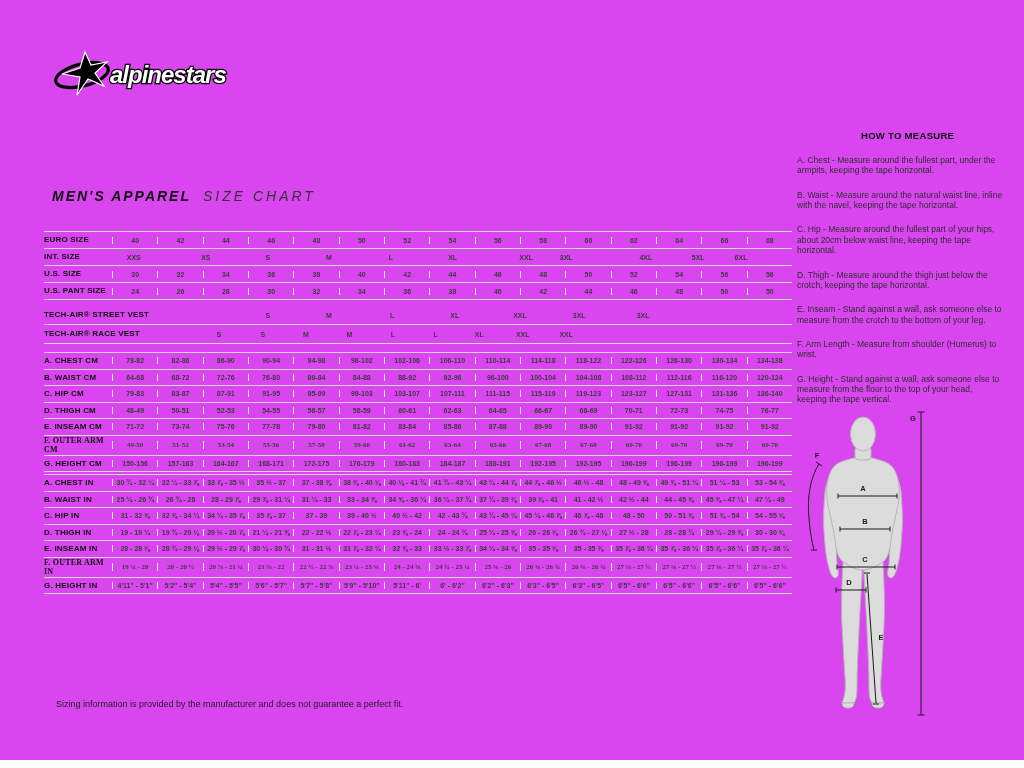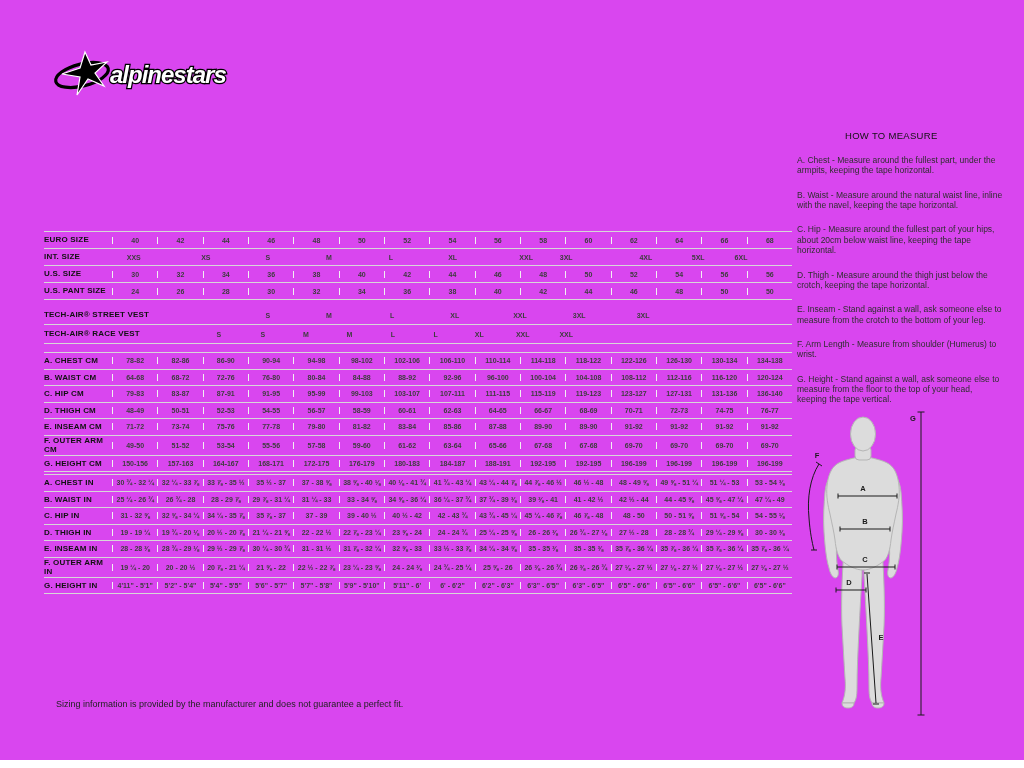--- a/index.html
+++ b/index.html
@@ -22,31 +22,31 @@
   .hairline-b{border-bottom:1px solid #d7d7d7;}
   .hairline-t{border-top:1px solid #d7d7d7;}
   .tlabel{font-weight:700;font-size:8px;line-height:1.15;letter-spacing:.2px;color:#111;text-transform:uppercase;}
   .nowrap{white-space:nowrap;}
   .tcell{text-align:center;font-size:7px;font-weight:700;color:#3d3d3d;border-left:1px solid #f1f1f1;
          white-space:nowrap;overflow:visible;}
   .trow.grid .tcell:first-of-type{border-left:none;}
   .h17{height:17px;}
   .h19{height:19px;}
   .h16{height:16.5px;}
-  .h20{height:20px;}
+  .h20{height:20px;font-family:Liberation Serif, serif;}
   .free{position:relative;}
   .free .tlabel{width:160px;flex:0 0 auto;}
   .free-area{position:absolute;left:68px;right:0;top:0;bottom:0;}
   .fcell{position:absolute;top:50%;transform:translate(-50%,-50%);
          font-size:7px;font-weight:700;color:#3d3d3d;white-space:nowrap;}
   .gap6{height:6px;} .gap8{height:8px;} .gap2{height:2px;}
 
   
   #howto{position:absolute;left:797px;top:130px;width:206px;}
-  #howto h3{margin:0 0 10px 0;font-size:9.5px;font-weight:400;letter-spacing:.3px;color:#111;padding-left:48px;}
+  #howto h3{margin:0 0 10px 16px;font-size:9.5px;font-weight:700;letter-spacing:.3px;color:#111;padding-left:48px;}
   #howto p{margin:14px 0 9px 0;font-size:8.5px;line-height:1.22;color:#2e2e2e;}
 
   
   #figure{position:absolute;left:788px;top:400px;}
 
   
   #footer{position:absolute;left:56px;top:698px;font-size:9px;line-height:1.35;color:#222;}
 </style>
 </head>
 <body>
@@ -54,20 +54,24 @@
 <div id="page">
 
   <div id="logo">
     <svg width="185" height="50" viewBox="0 0 185 50">
       <ellipse cx="30" cy="25" rx="27" ry="11" fill="none" stroke="#000" stroke-width="3.2" transform="rotate(-14 30 25)"></ellipse>
       <polygon points="33,2 39,15 55,12 43,23 52,36 36,29 25,45 28,27 10,24 28,18" fill="#000" stroke="#fff" stroke-width="1.2"></polygon>
       <text x="58" y="33" font-family="Liberation Sans, sans-serif" font-style="italic" font-weight="900" font-size="24" letter-spacing="-1" fill="#ffffff" stroke="#000000" stroke-width="2.6" paint-order="stroke">alpinestars</text>
     </svg>
   </div>
 
+  <div id="title">
+    <span class="t-bold">MEN'S APPAREL</span>
+    <span class="t-light">SIZE CHART</span>
+  </div>
 
   <div id="sizetable">
     <div id="block-header" class="tblock hairline-t">
         <div class="trow grid hairline-b h17">
           <span class="tlabel">EURO SIZE</span>
           <span class="tcell">40</span>
           <span class="tcell">42</span>
           <span class="tcell">44</span>
           <span class="tcell">46</span>
           <span class="tcell">48</span>

